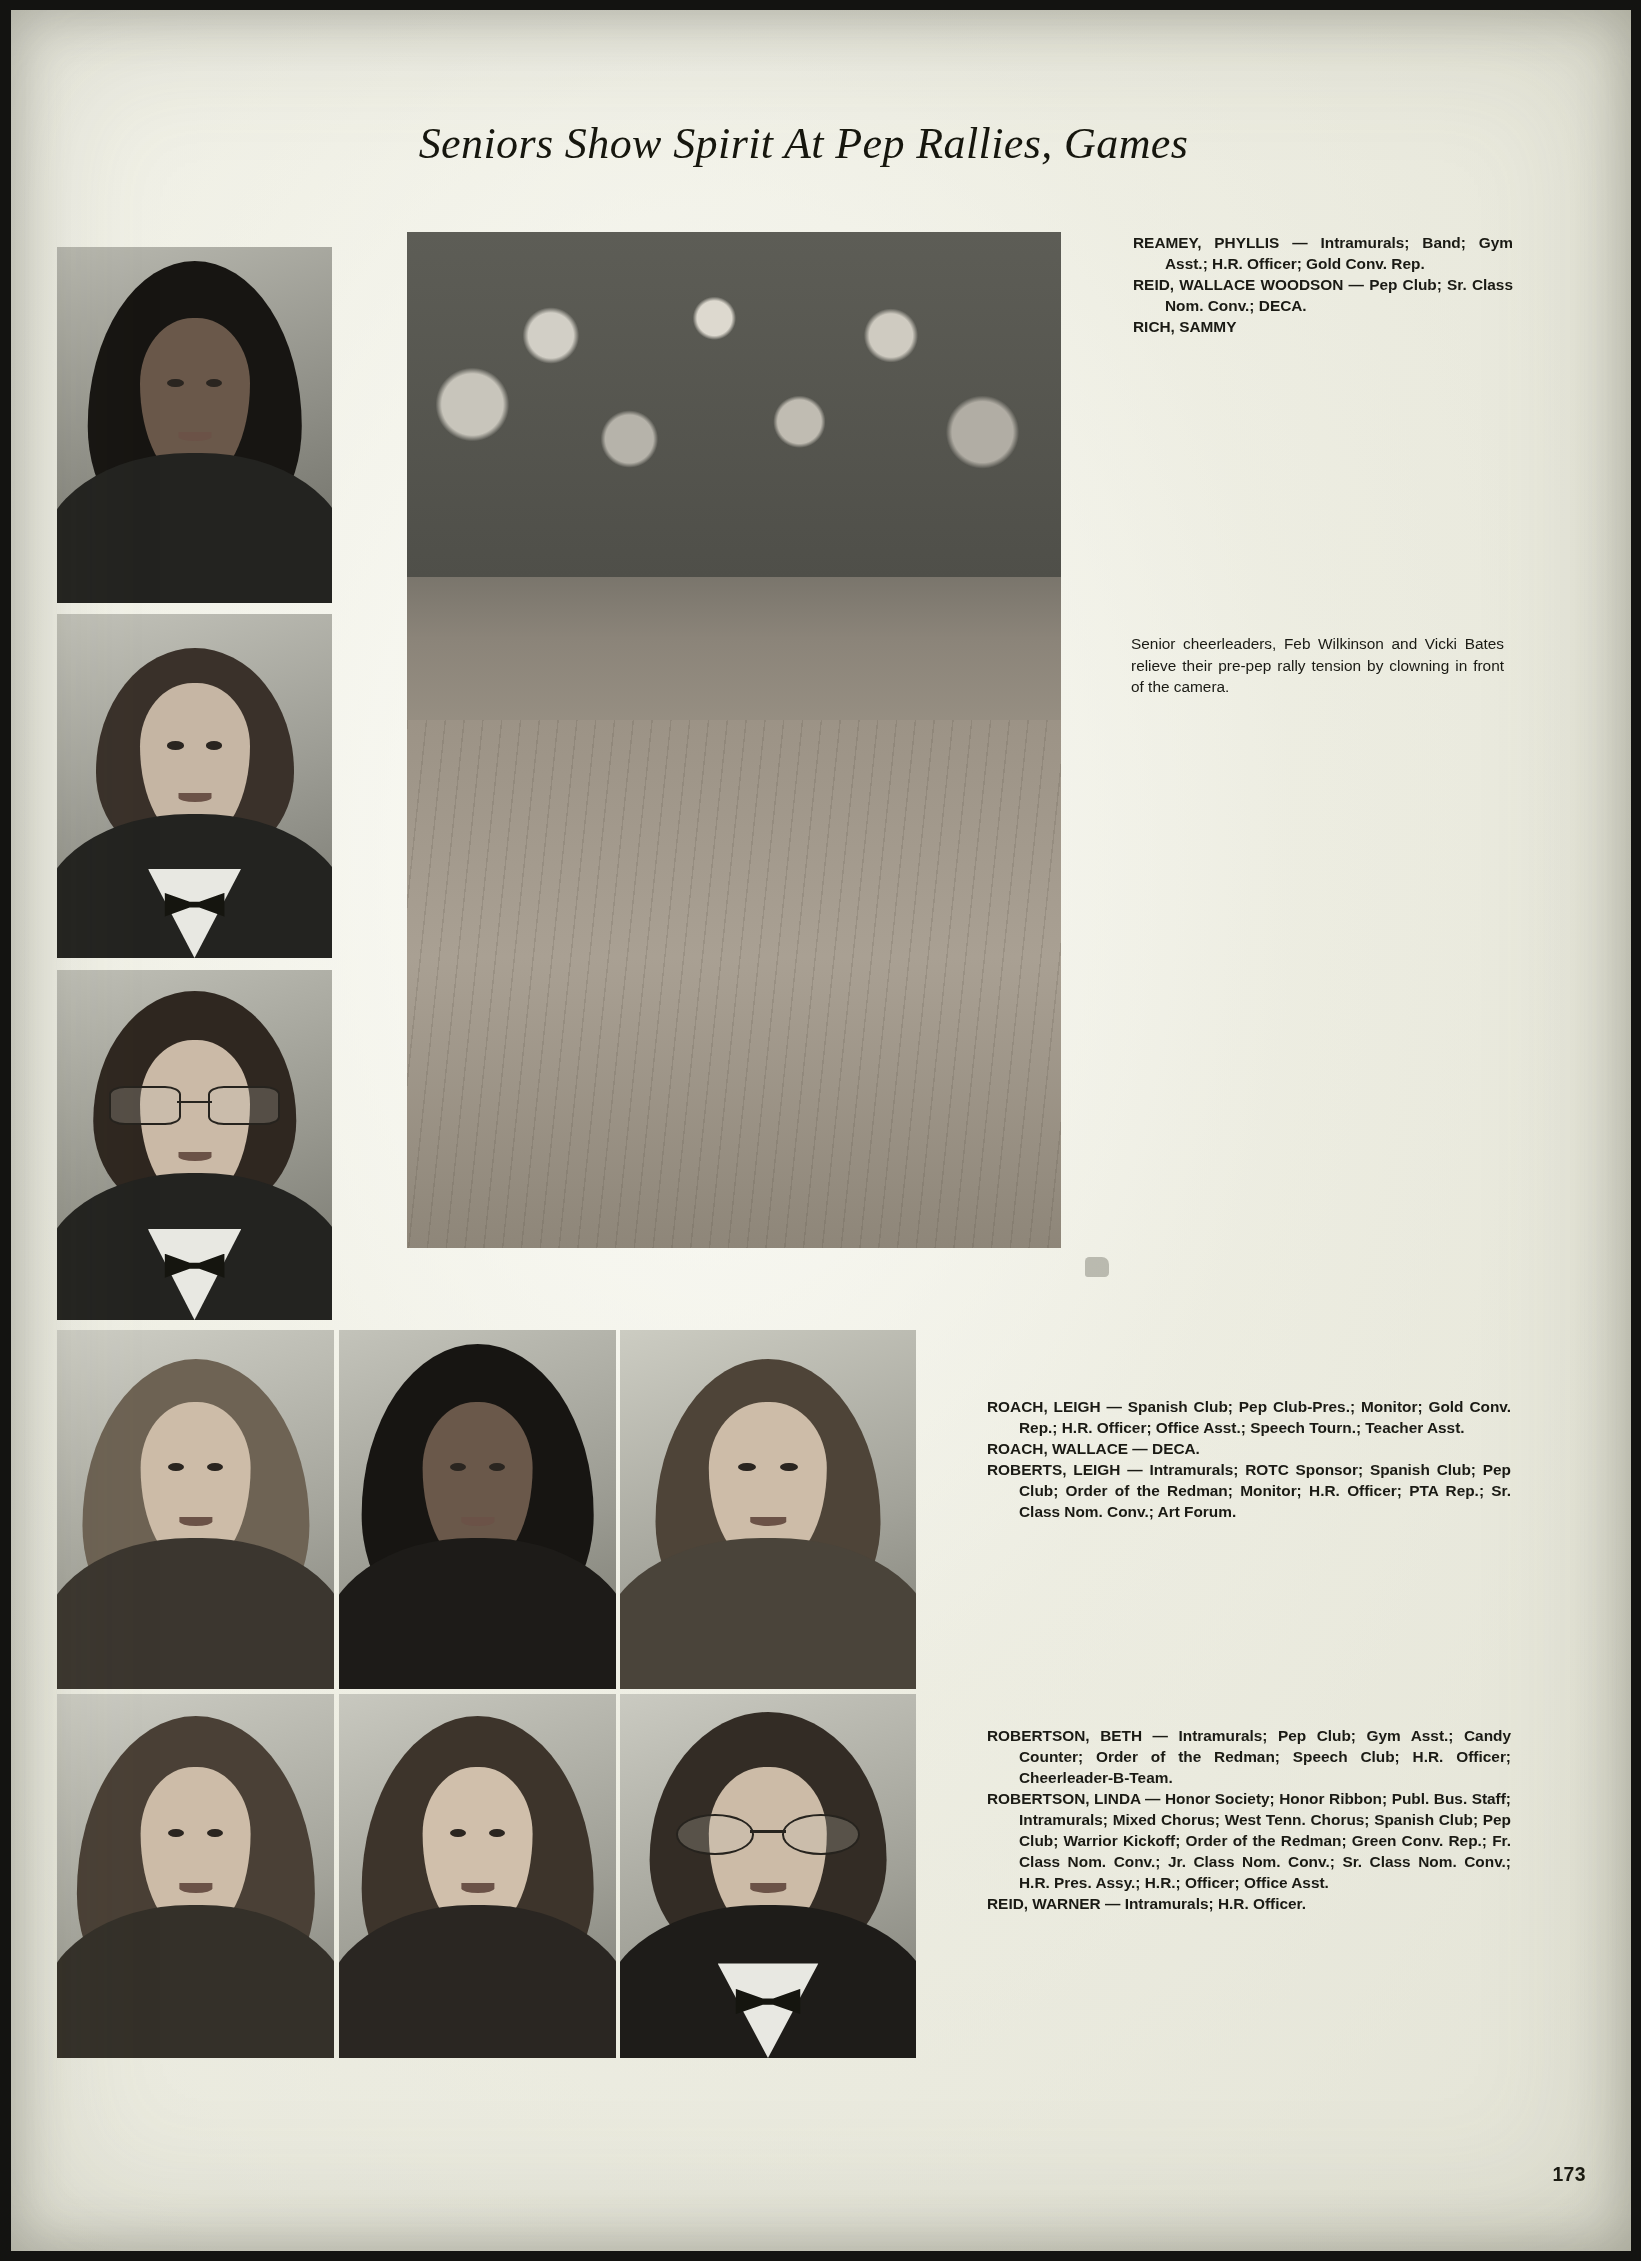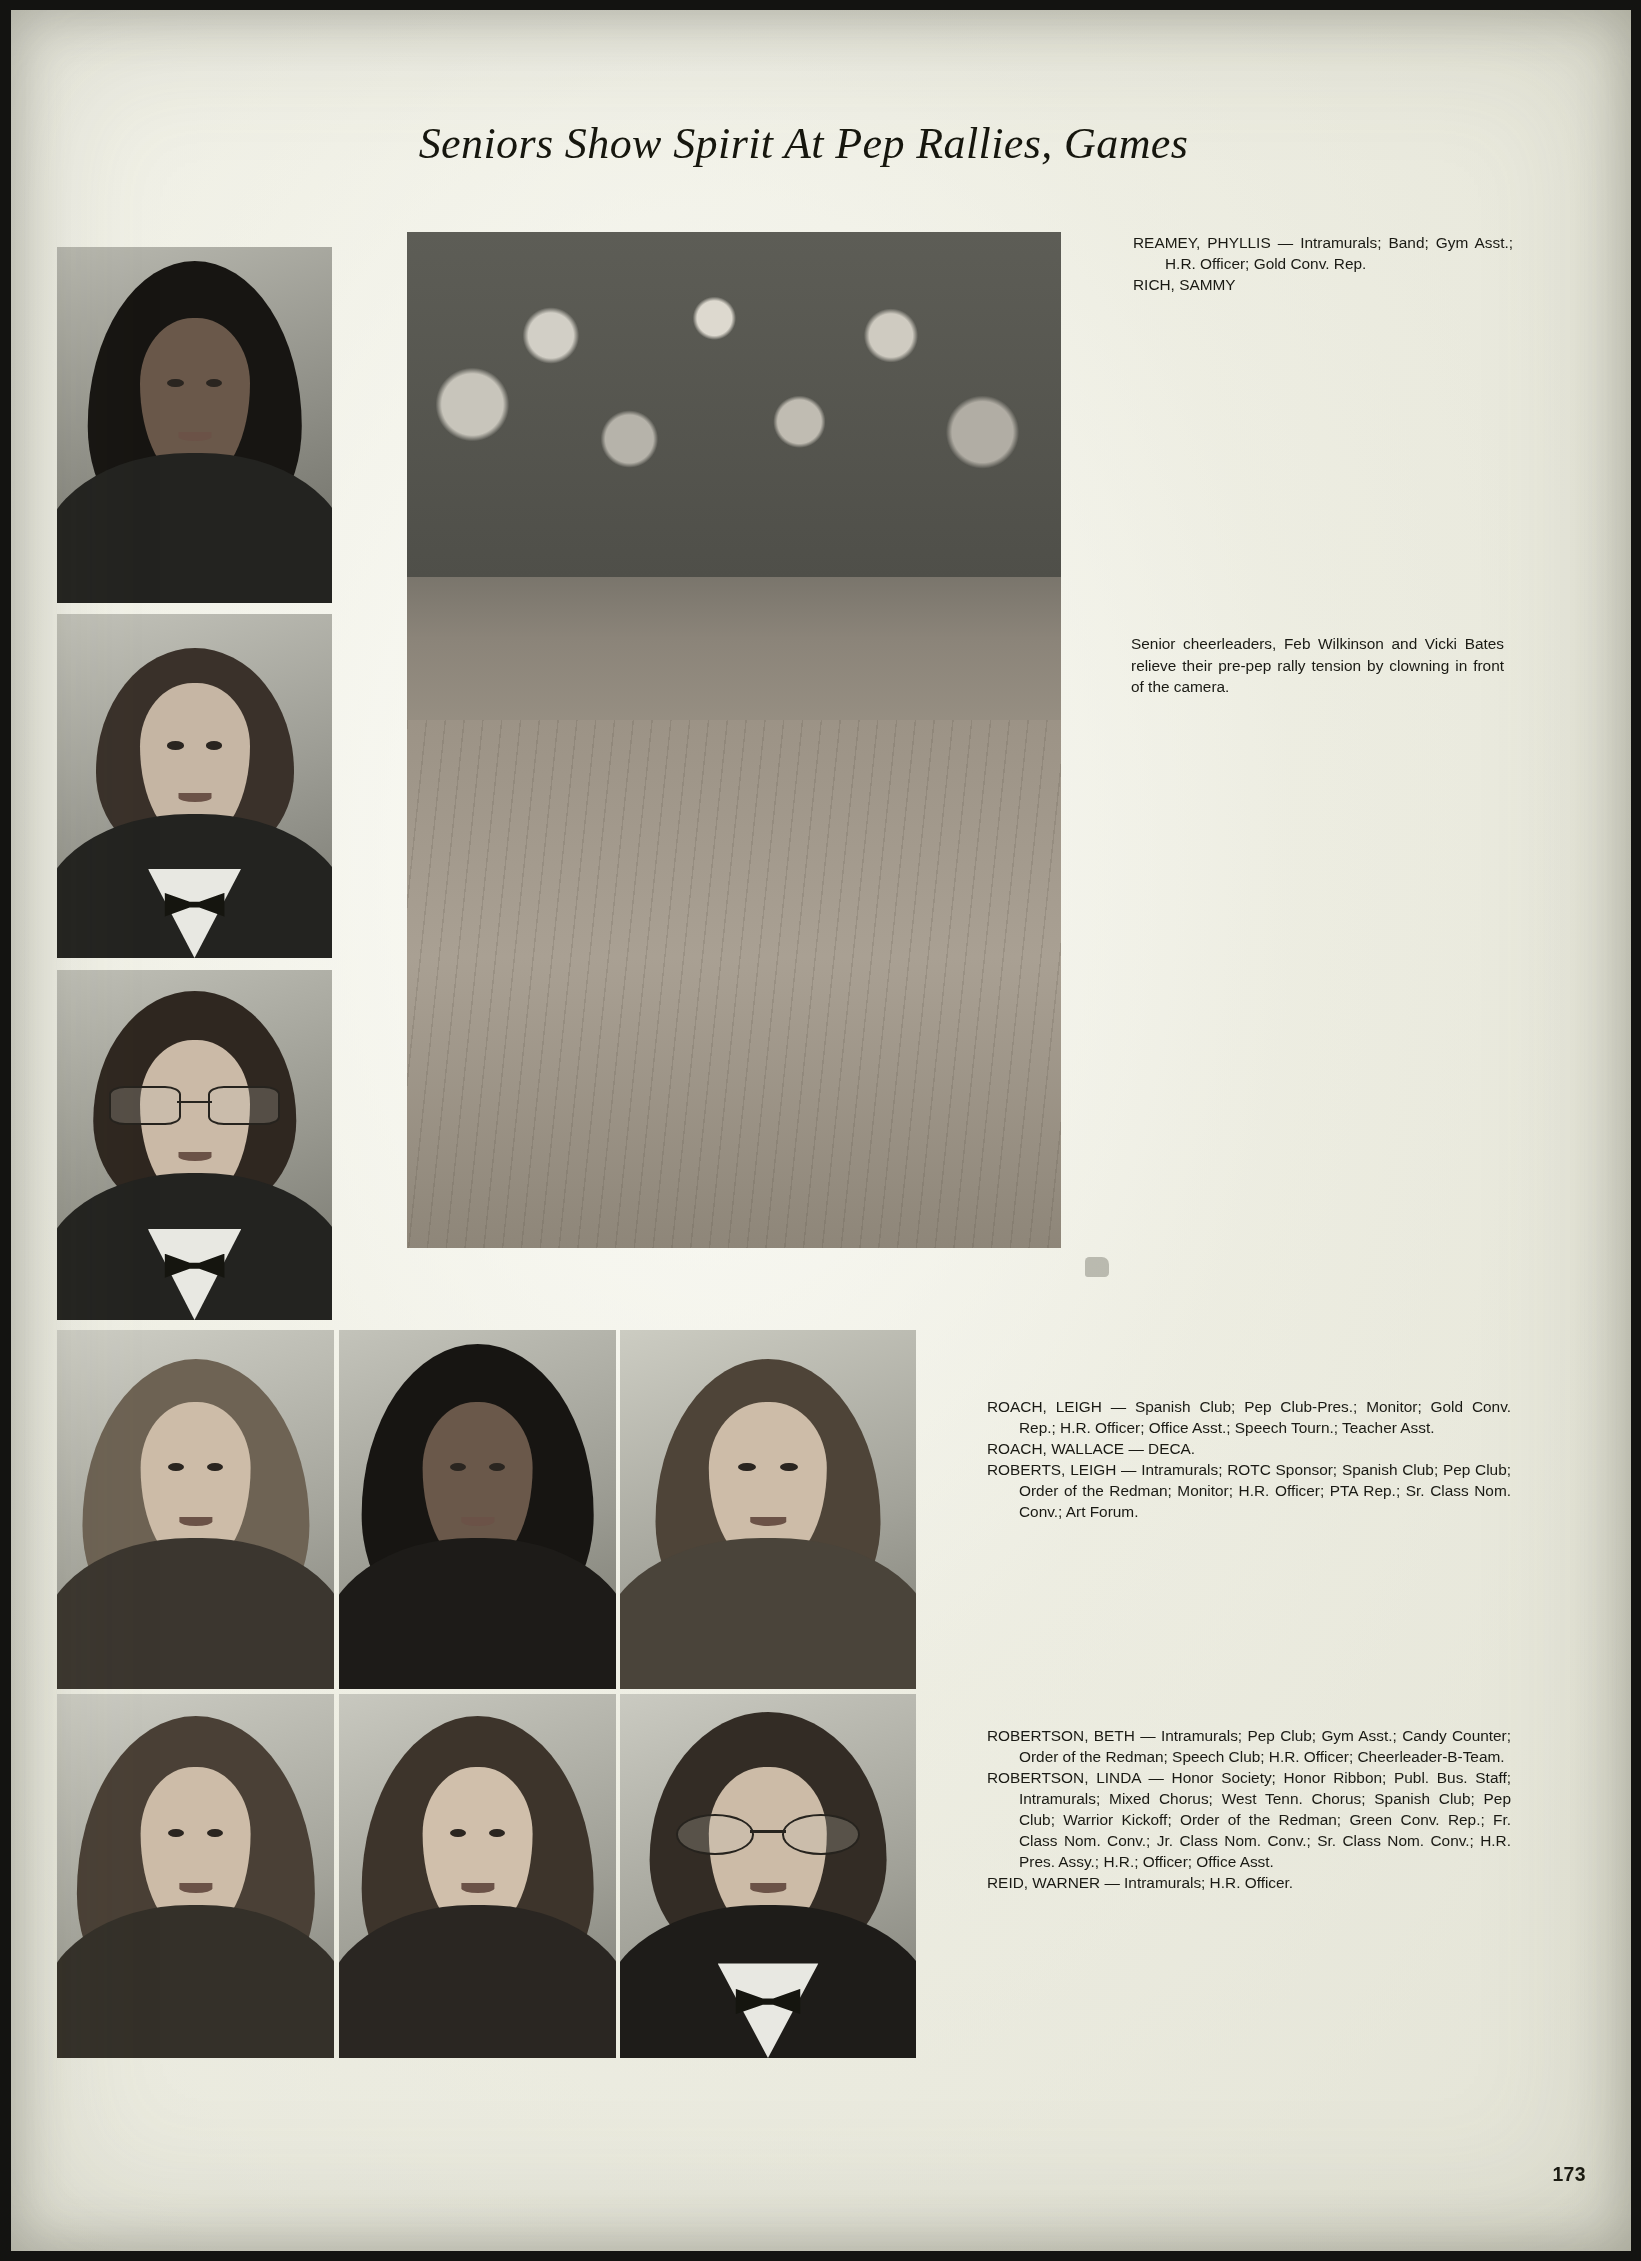--- a/index.html
+++ b/index.html
@@ -253,20 +253,21 @@
   .cheer .sock.r { right: 26%; }
 
   
   .txt {
     position: absolute;
     font-family: "Liberation Sans", sans-serif;
     color: #1a1a14;
     font-size: 15.4px;
     line-height: 21px;
     text-align: justify;
+    font-weight: bold;
   }
   .txt p { margin: 0 0 0 0; }
   .entry {
     margin: 0 0 16px 0;
     padding-left: 32px;
     text-indent: -32px;
   }
   .entry:last-child { margin-bottom: 16px; }
   .entry.tight { margin-bottom: 0; }
   .caption {
@@ -454,20 +455,21 @@
       </div>
       <div class="mouth"></div>
       <div class="body" style="background:#1e1c19;"></div>
       <div class="shirt"></div>
       <div class="bowtie"></div>
     </div>
   </div>
 
   <div class="txt" style="left:1133px; top:232px; width:380px;">
     <p class="entry">REAMEY, PHYLLIS — Intramurals; Band; Gym Asst.; H.R. Officer; Gold Conv. Rep.</p>
+    <p class="entry">REID, WALLACE WOODSON — Pep Club; Sr. Class Nom. Conv.; DECA.</p>
     <p class="entry">RICH, SAMMY</p>
   </div>
 
   <div class="caption" style="left:1131px; top:633px; width:373px;">Senior cheerleaders, Feb Wilkinson and Vicki Bates relieve their pre-pep rally tension by clowning in front of the camera.</div>
 
   <div class="txt" style="left:987px; top:1396px; width:524px;">
     <p class="entry tight">ROACH, LEIGH — Spanish Club; Pep Club-Pres.; Monitor; Gold Conv. Rep.; H.R. Officer; Office Asst.; Speech Tourn.; Teacher Asst.</p>
     <p class="entry tight">ROACH, WALLACE — DECA.</p>
     <p class="entry tight">ROBERTS, LEIGH — Intramurals; ROTC Sponsor; Spanish Club; Pep Club; Order of the Redman; Monitor; H.R. Officer; PTA Rep.; Sr. Class Nom. Conv.; Art Forum.</p>
   </div>

